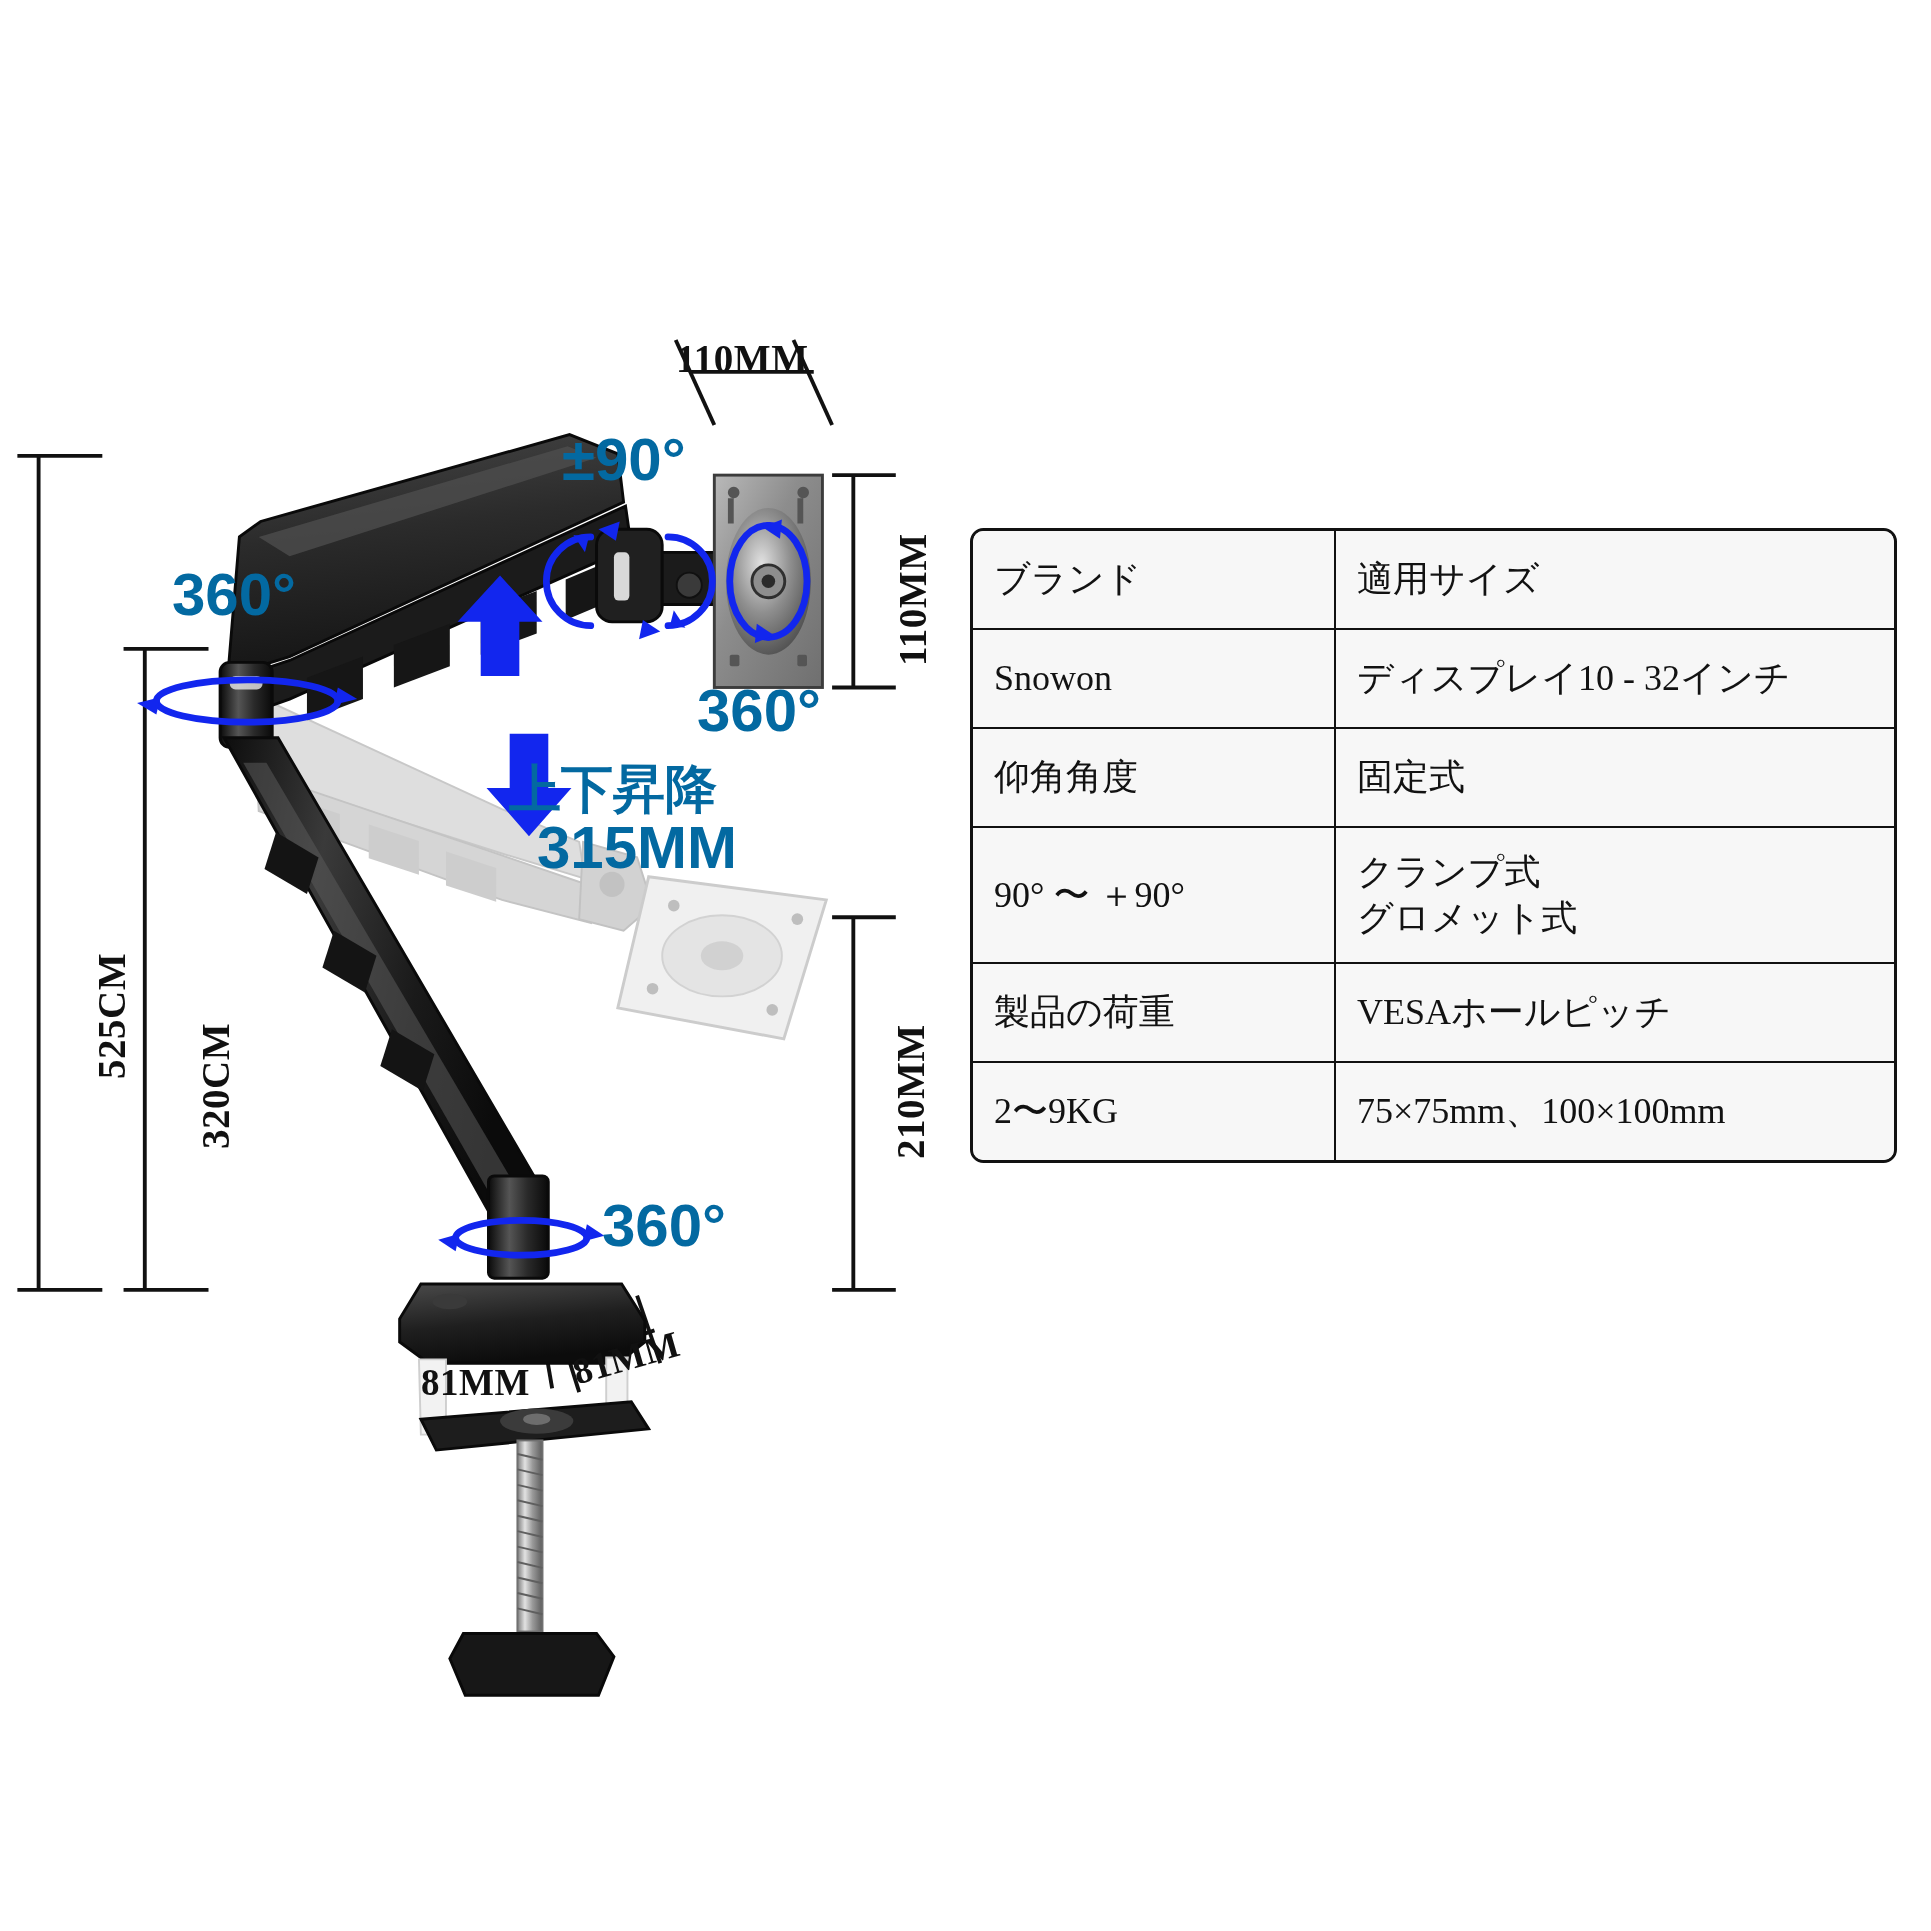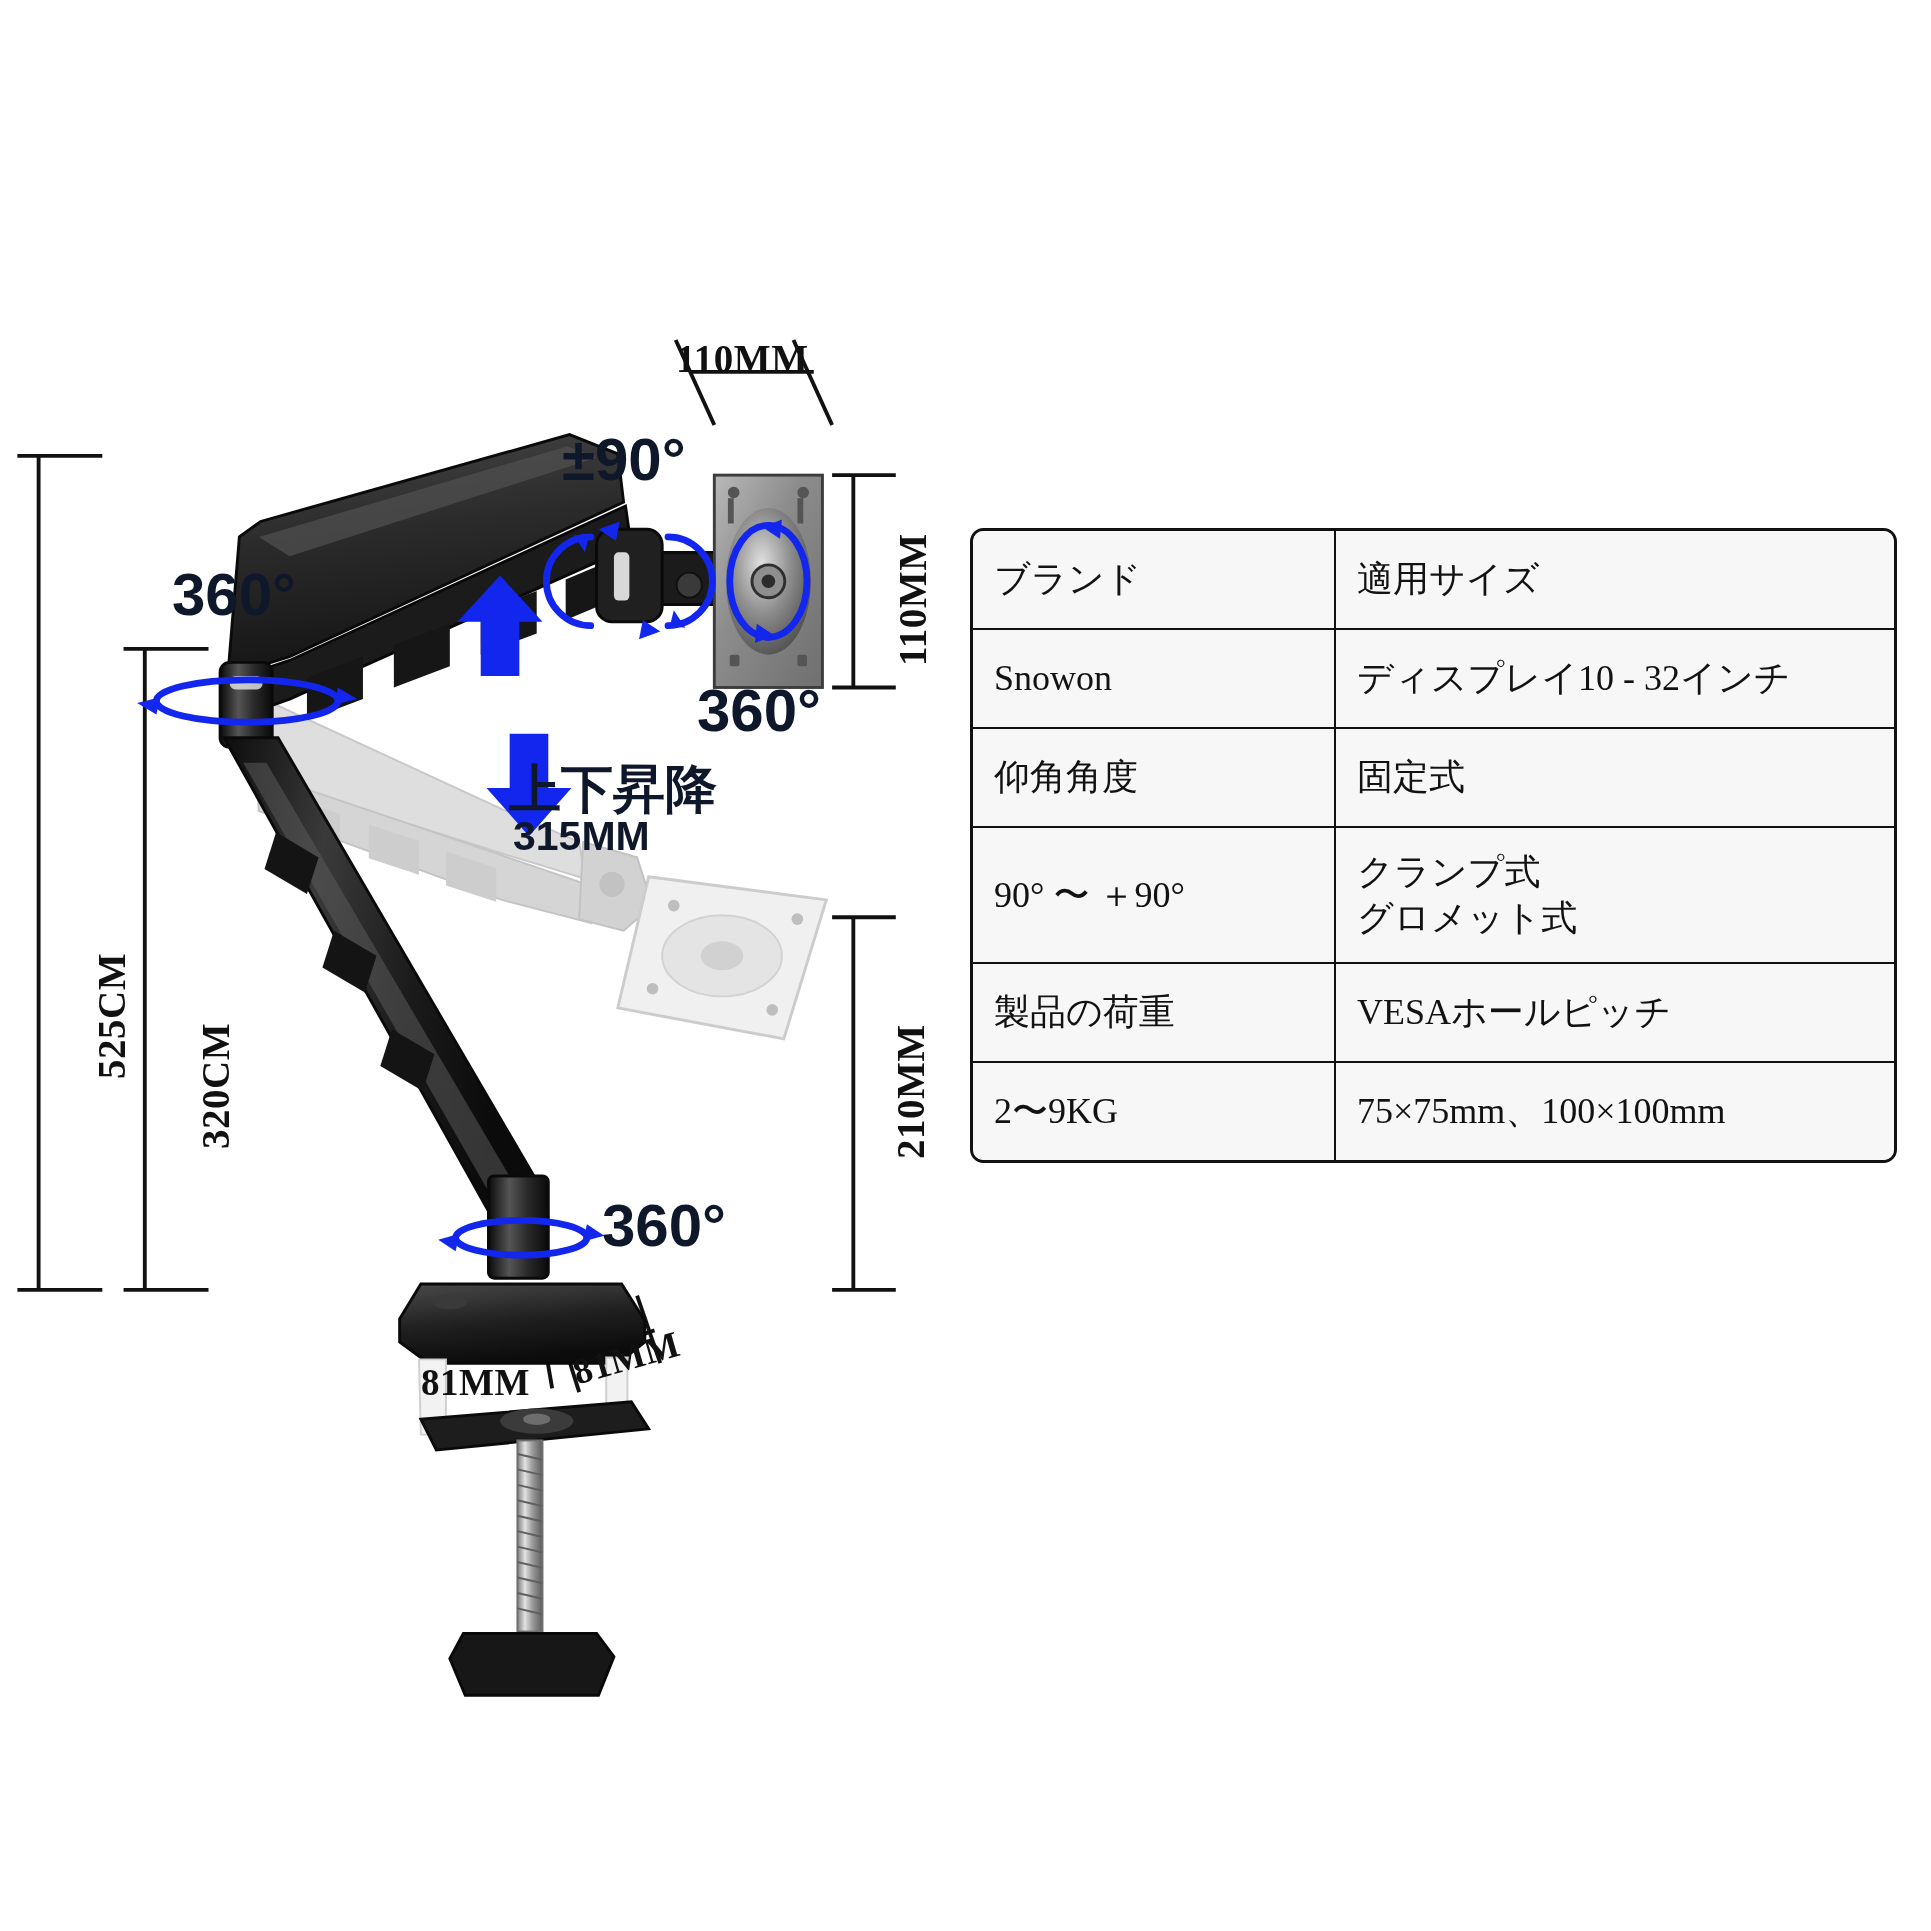--- a/index.html
+++ b/index.html
@@ -33,21 +33,21 @@
     position: absolute;
     font-family: "Liberation Serif", serif;
     color: #111111;
     font-weight: 700;
     white-space: nowrap;
     letter-spacing: 0.5px;
   }
   .blue-label {
     position: absolute;
     font-family: "Liberation Sans", sans-serif;
-    color: #0f172a;
+    color: #0369a1;
     font-weight: 700;
     white-space: nowrap;
   }
   .blue-label.jp { font-family: "Liberation Serif", serif; }
 
   .rot-ccw { transform: rotate(-90deg); transform-origin: left top; }
 
   
   #spec-table {
     position: absolute;
@@ -300,21 +300,21 @@
     <div class="blue-label" style="left:562px; top:425px; font-size:60px;">±90°</div>
 
     <div class="blue-label" style="left:172px; top:560px; font-size:60px;">360°</div>
 
     <div class="blue-label" style="left:697px; top:676px; font-size:60px;">360°</div>
 
     <div class="blue-label" style="left:602px; top:1191px; font-size:60px;">360°</div>
 
     <div class="blue-label jp" style="left:509px; top:755px; font-size:52px;">上下昇降</div>
 
-    <div class="blue-label" style="left:513px; top:813px; font-size:41px;">315MM</div>
+    <div class="blue-label" style="left:537px; top:813px; font-size:60px;">315MM</div>
   </div>
 
   <table id="spec-table">
     <tbody>
       <tr>
         <td class="cell-tall">ブランド</td>
         <td class="cell-tall">適用サイズ</td>
       </tr>
       <tr>
         <td class="cell-tall">Snowon</td>

